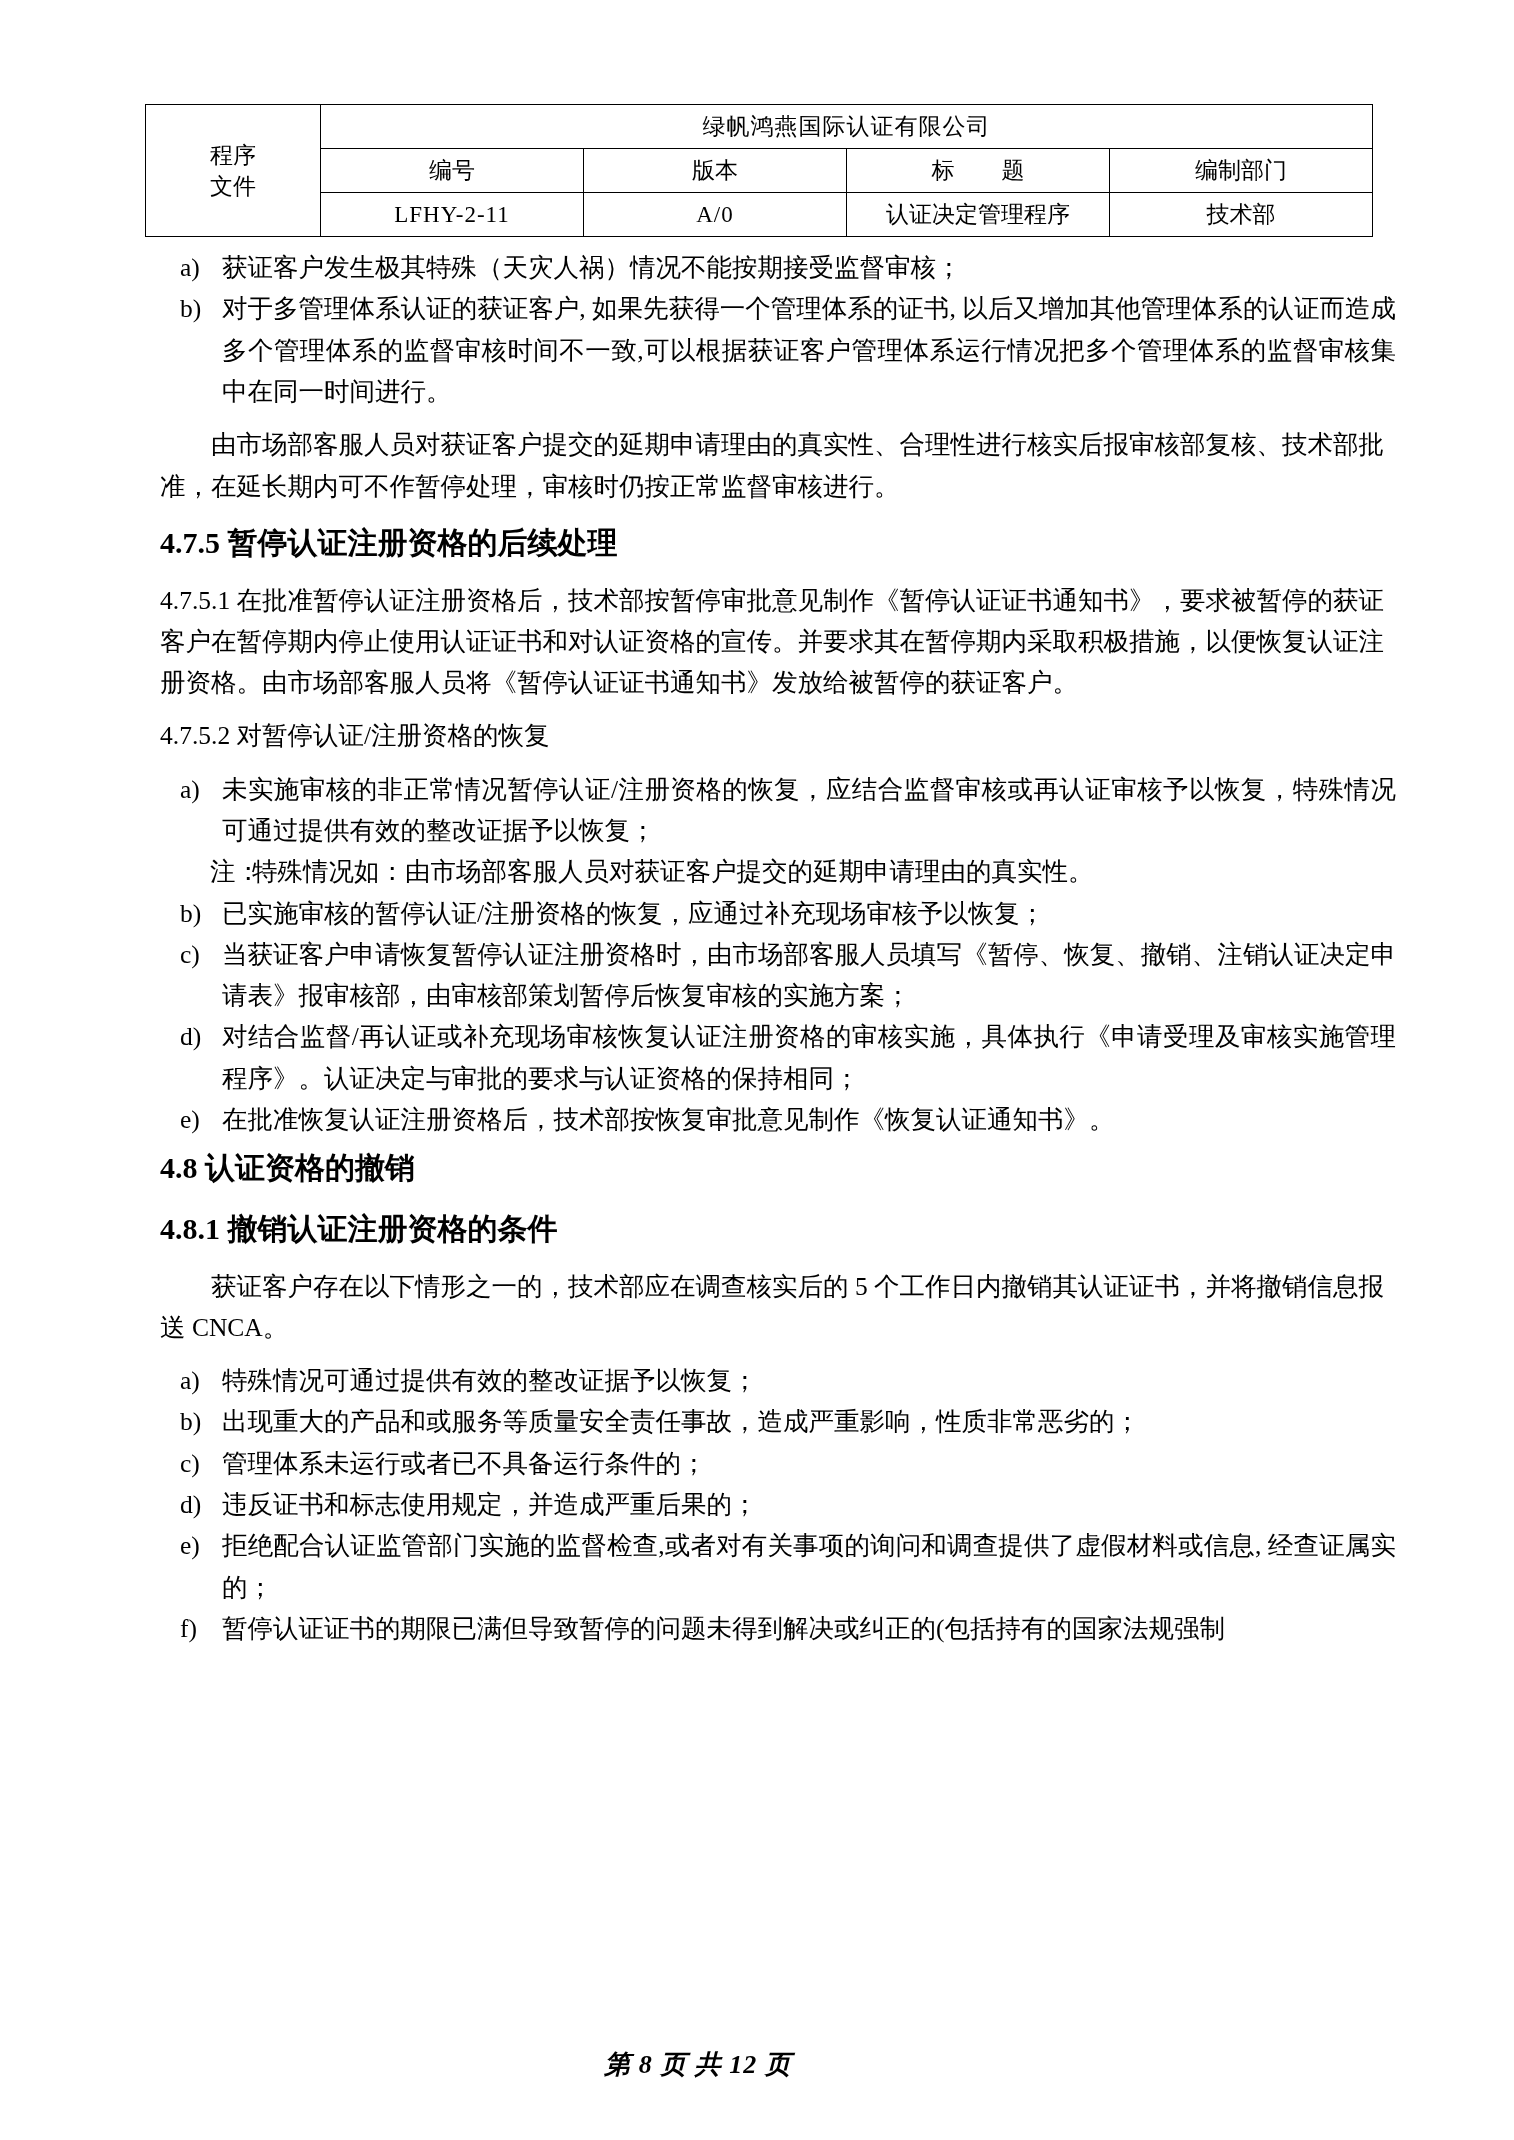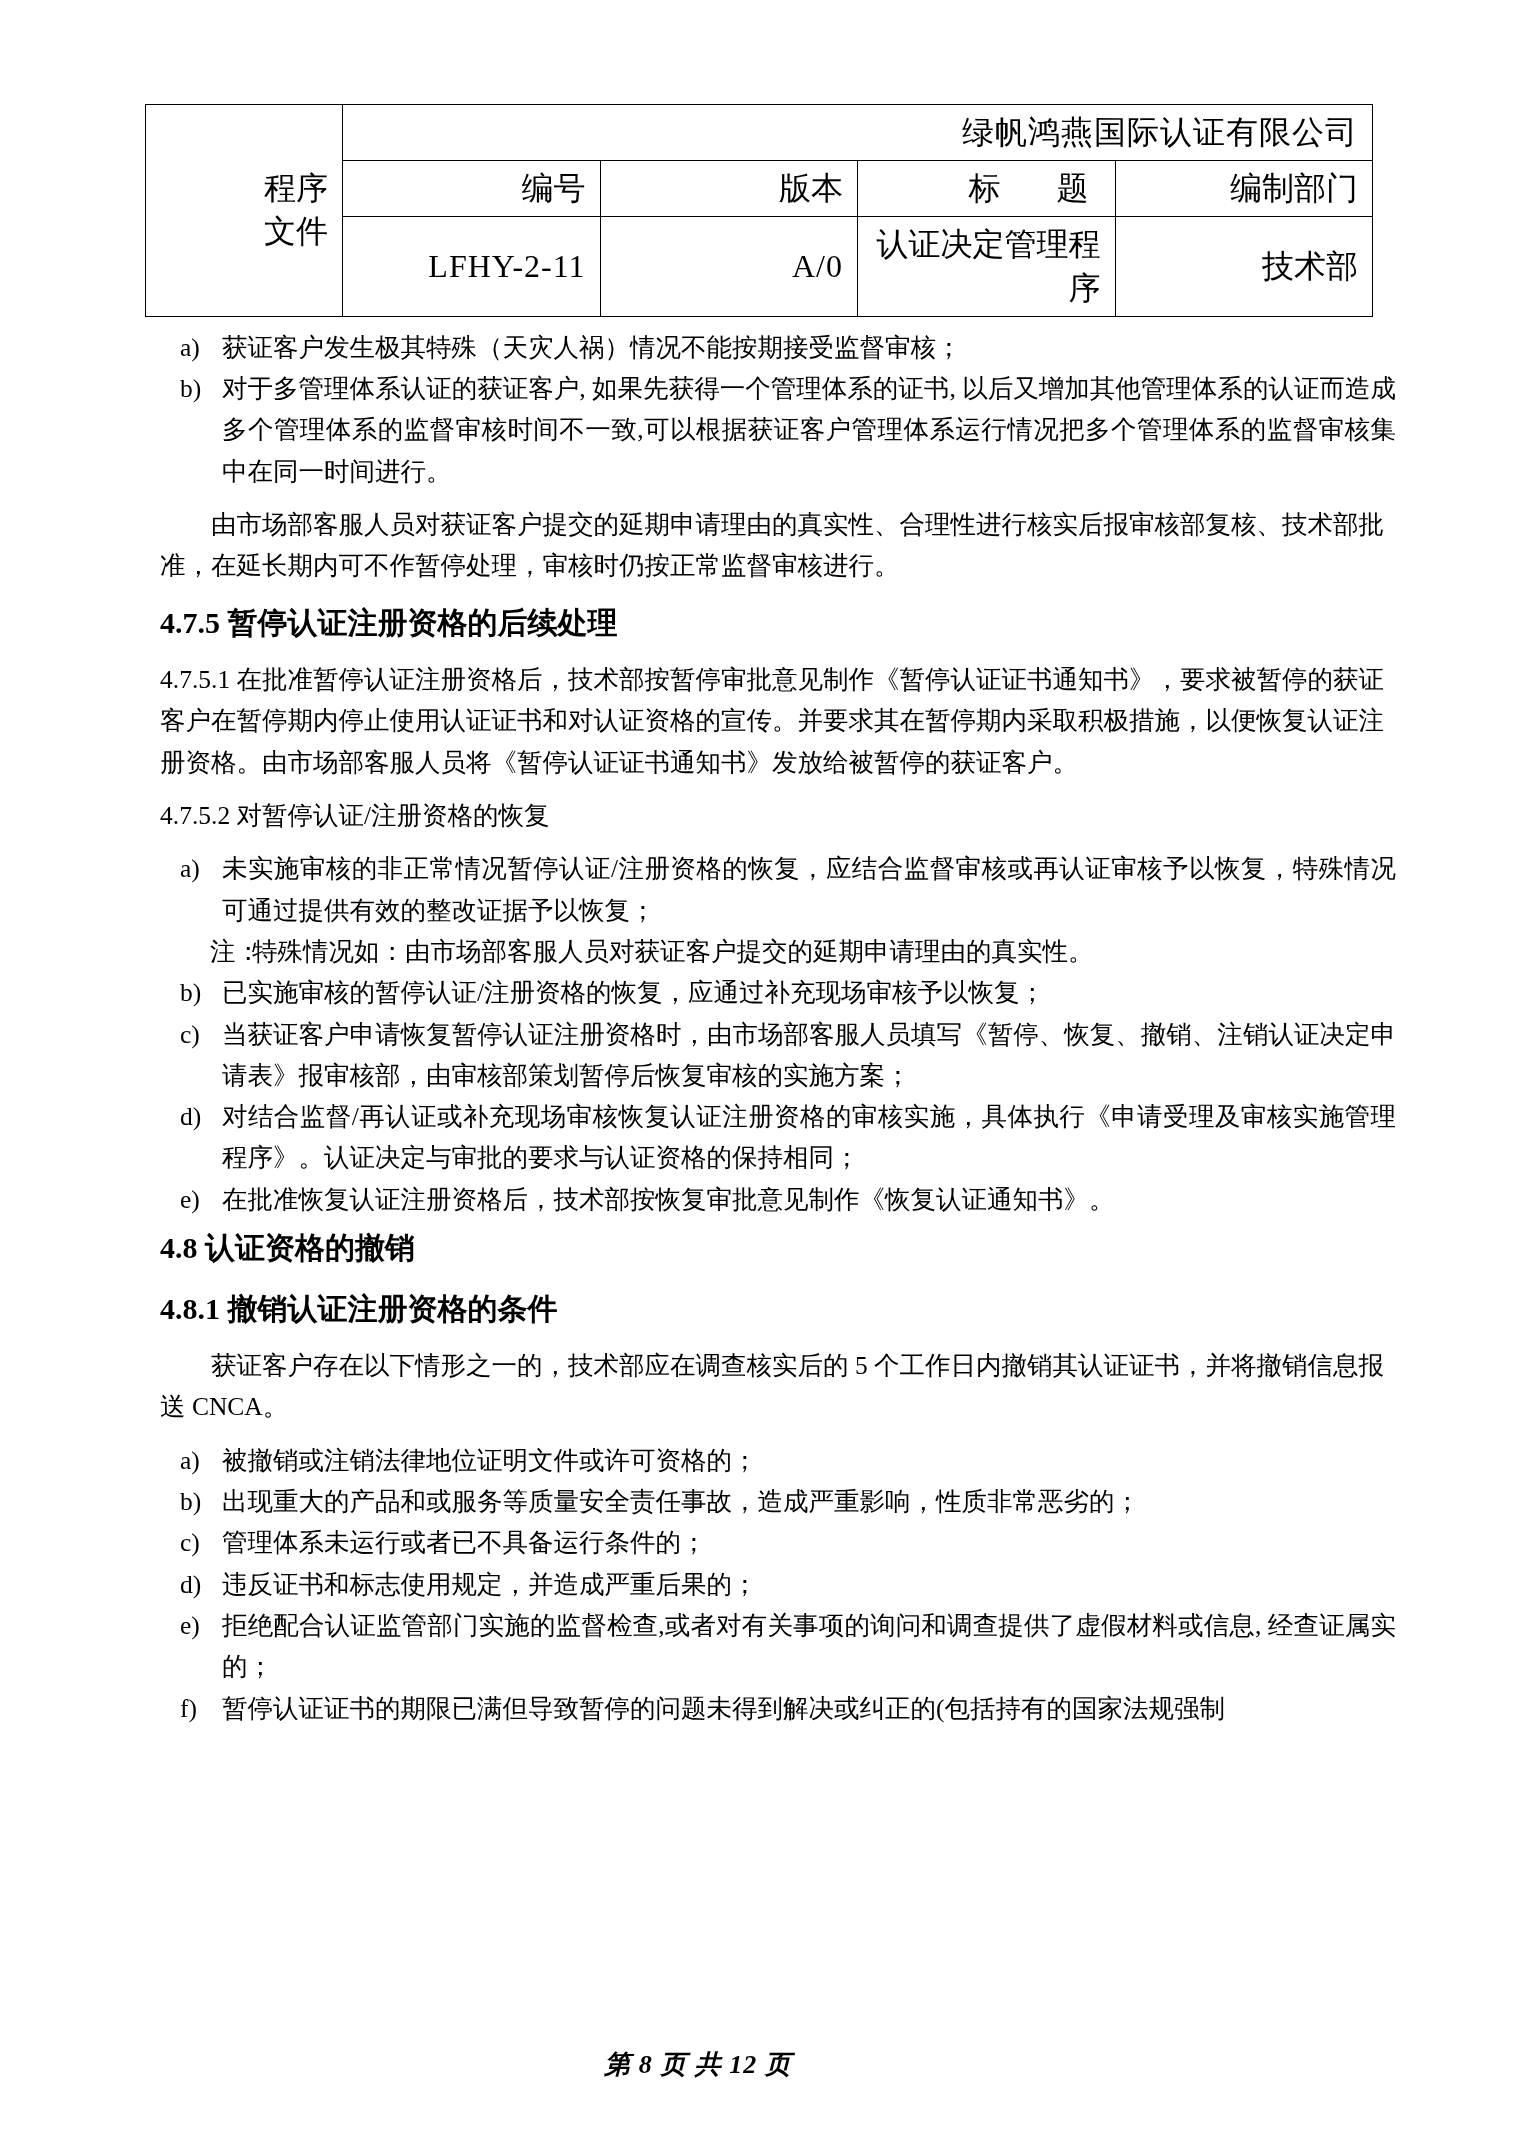--- a/index.html
+++ b/index.html
@@ -22,25 +22,25 @@
   }
   
   table.hdr {
     width: 1228px;
     border-collapse: collapse;
     table-layout: fixed;
     margin: 0 0 0 -3px;
   }
   table.hdr td {
     border: 1.5px solid #000;
-    text-align: right;
+    text-align: center;
     vertical-align: middle;
     font-family: "Liberation Serif", "DejaVu Serif", serif;
-    font-size: 32px;
-    padding: 6px 14px;
+    font-size: 23px;
+    padding: 6px 3px;
     line-height: 1.35;
   }
   td.doc-type {
     width: 168px;
     font-size: 25px;
     line-height: 1.45;
   }
   td.company {
     font-size: 27px;
     padding: 10px 2px;
@@ -188,21 +188,21 @@
       <span class="txt">在批准恢复认证注册资格后，技术部按恢复审批意见制作《恢复认证通知书》。</span>
     </div>
 
     <p class="h-sec">4.8 认证资格的撤销</p>
     <p class="h-sec">4.8.1 撤销认证注册资格的条件</p>
 
     <p class="para indent2">获证客户存在以下情形之一的，技术部应在调查核实后的 5 个工作日内撤销其认证证书，并将撤销信息报送 CNCA。</p>
 
     <div class="litem">
       <span class="marker">a)</span>
-      <span class="txt">被撤销或注销法律地位证明文件或许可资格的；</span>
+      <span class="txt">特殊情况可通过提供有效的整改证据予以恢复；</span>
     </div>
     <div class="litem">
       <span class="marker">b)</span>
       <span class="txt">出现重大的产品和或服务等质量安全责任事故，造成严重影响，性质非常恶劣的；</span>
     </div>
     <div class="litem">
       <span class="marker">c)</span>
       <span class="txt">管理体系未运行或者已不具备运行条件的；</span>
     </div>
     <div class="litem">

